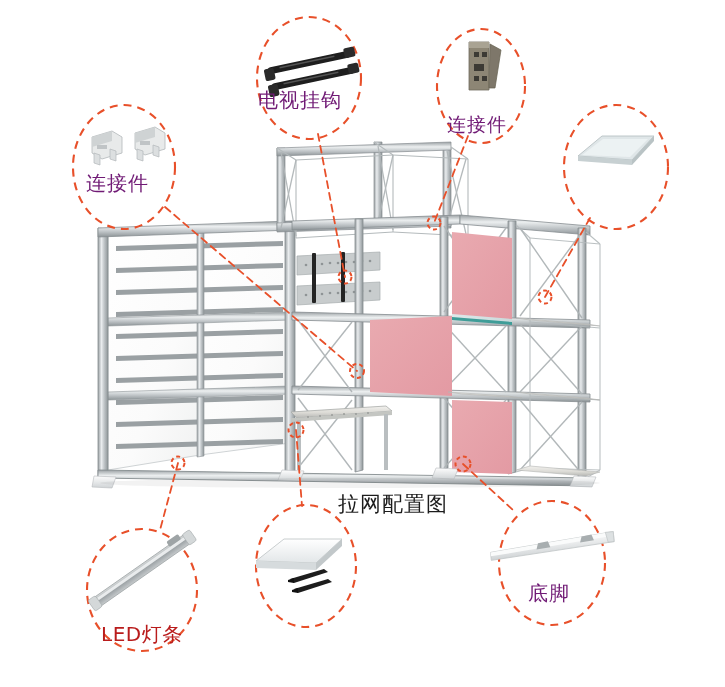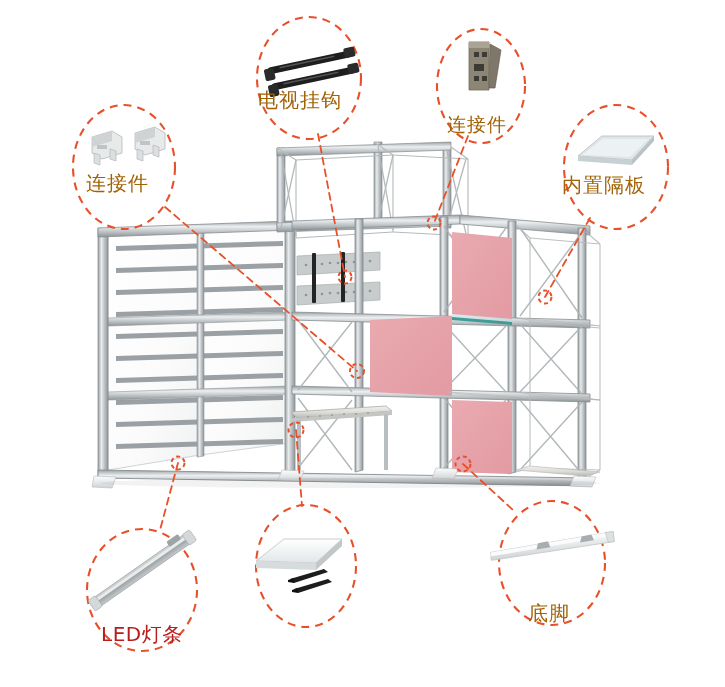--- a/index.html
+++ b/index.html
@@ -1,21 +1,21 @@
 <!DOCTYPE html>
 <html><head>
 <meta charset="utf-8">
 <style>
   html,body{margin:0;padding:0;background:#ffffff;}
   body{width:725px;height:687px;position:relative;overflow:hidden;
        font-family:"DejaVu Sans","Liberation Sans",sans-serif;}
   #stage{position:absolute;inset:0;width:725px;height:687px;}
   #stage svg{position:absolute;left:0;top:0;}
   .calloutLabel{position:absolute;font-family:"DejaVu Sans","Liberation Sans",sans-serif;
-    color:#a16207;white-space:nowrap;font-weight:400;}
+    color:#701a75;white-space:nowrap;font-weight:400;}
   .cn{font-size:20px;letter-spacing:1px;}
   .cn-sm{font-size:19px;letter-spacing:1px;}
   .centerCaption{position:absolute;font-size:21px;color:#1c1c1c;white-space:nowrap;
     letter-spacing:1px;}
   .ledLabel{position:absolute;font-size:20px;color:#b91c1c;white-space:nowrap;letter-spacing:.5px;}
 </style>
 </head>
 <body>
 
 <div id="stage">
@@ -360,21 +360,21 @@
     <polygon points="54,-6 62,-6 62,4 56,4" fill="#dde1e2" stroke="#b9bec0" stroke-width="0.6"></polygon>
   </g>
 </svg>
 
 <div class="calloutLabel cn" style="left:86px;top:170px;">连接件</div>
 
 <div class="calloutLabel cn" style="left:258px;top:87px;">电视挂钩</div>
 
 <div class="calloutLabel cn-sm" style="left:447px;top:112px;">连接件</div>
 
-<div class="calloutLabel cn" style="left:562px;top:172px;">内置隔板</div>
 
 <div class="ledLabel" style="left:101px;top:621px;">LED灯条</div>
 
 
-<div class="calloutLabel cn" style="left:528px;top:580px;margin-top:20px;">底脚</div>
-
+<div class="calloutLabel cn" style="left:528px;top:580px;">底脚</div>
+
+<div class="centerCaption" style="left:338px;top:490px;">拉网配置图</div>
 
 </div>
 
 </body></html>

